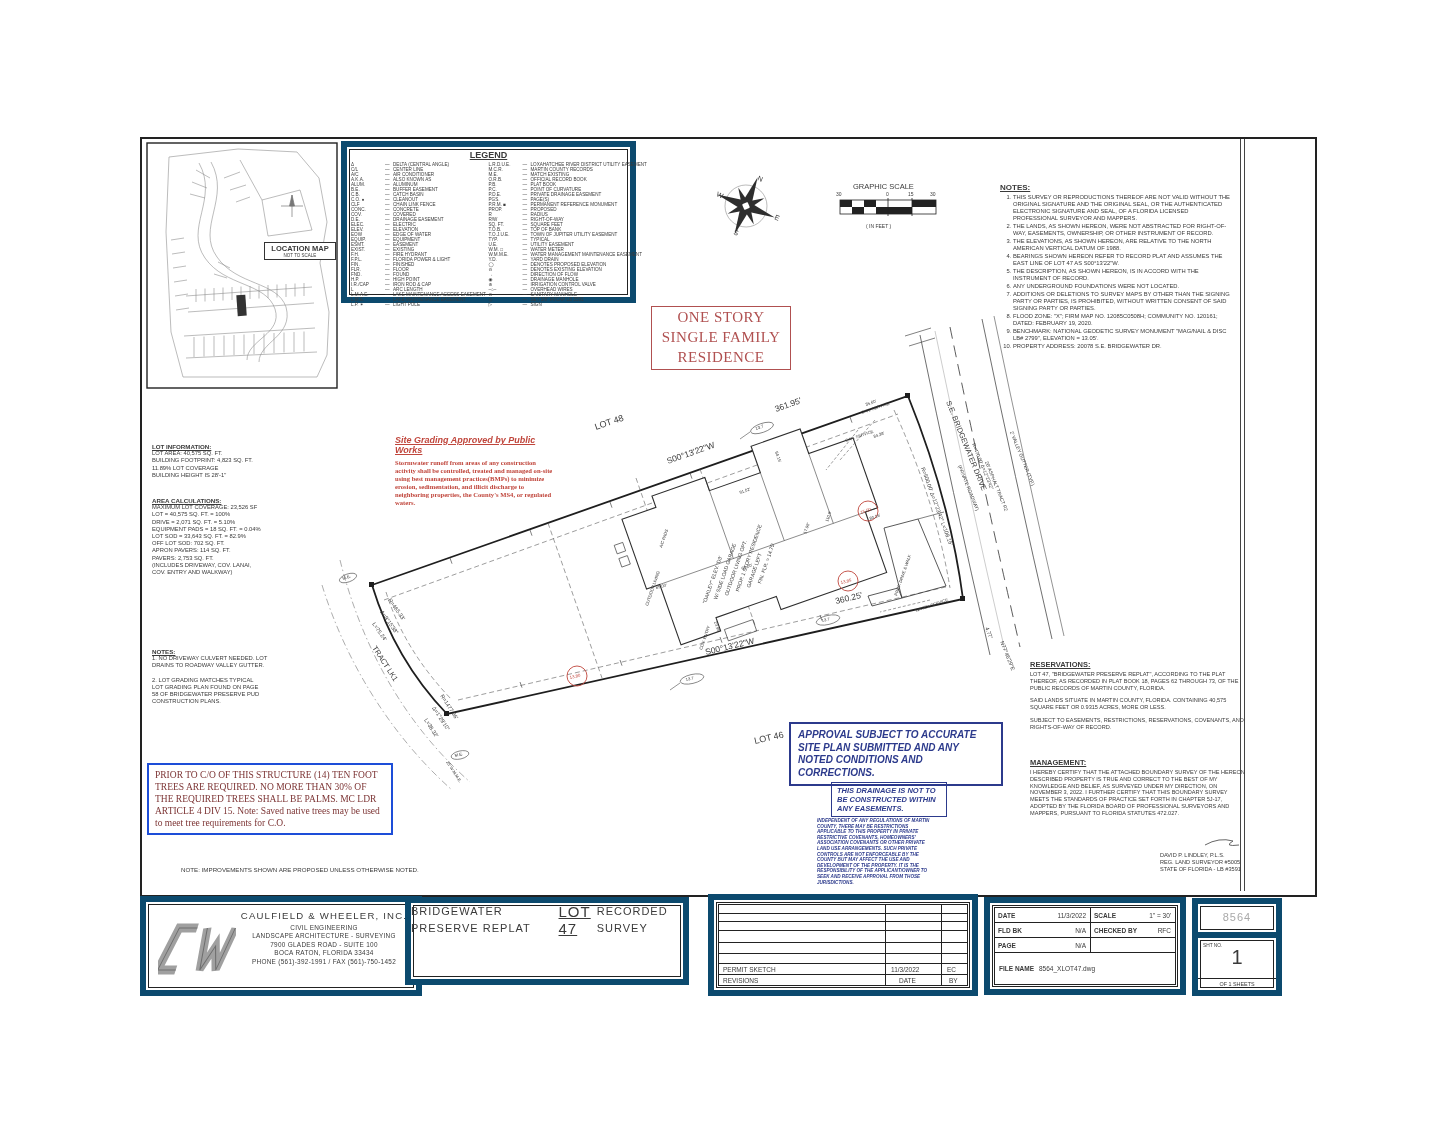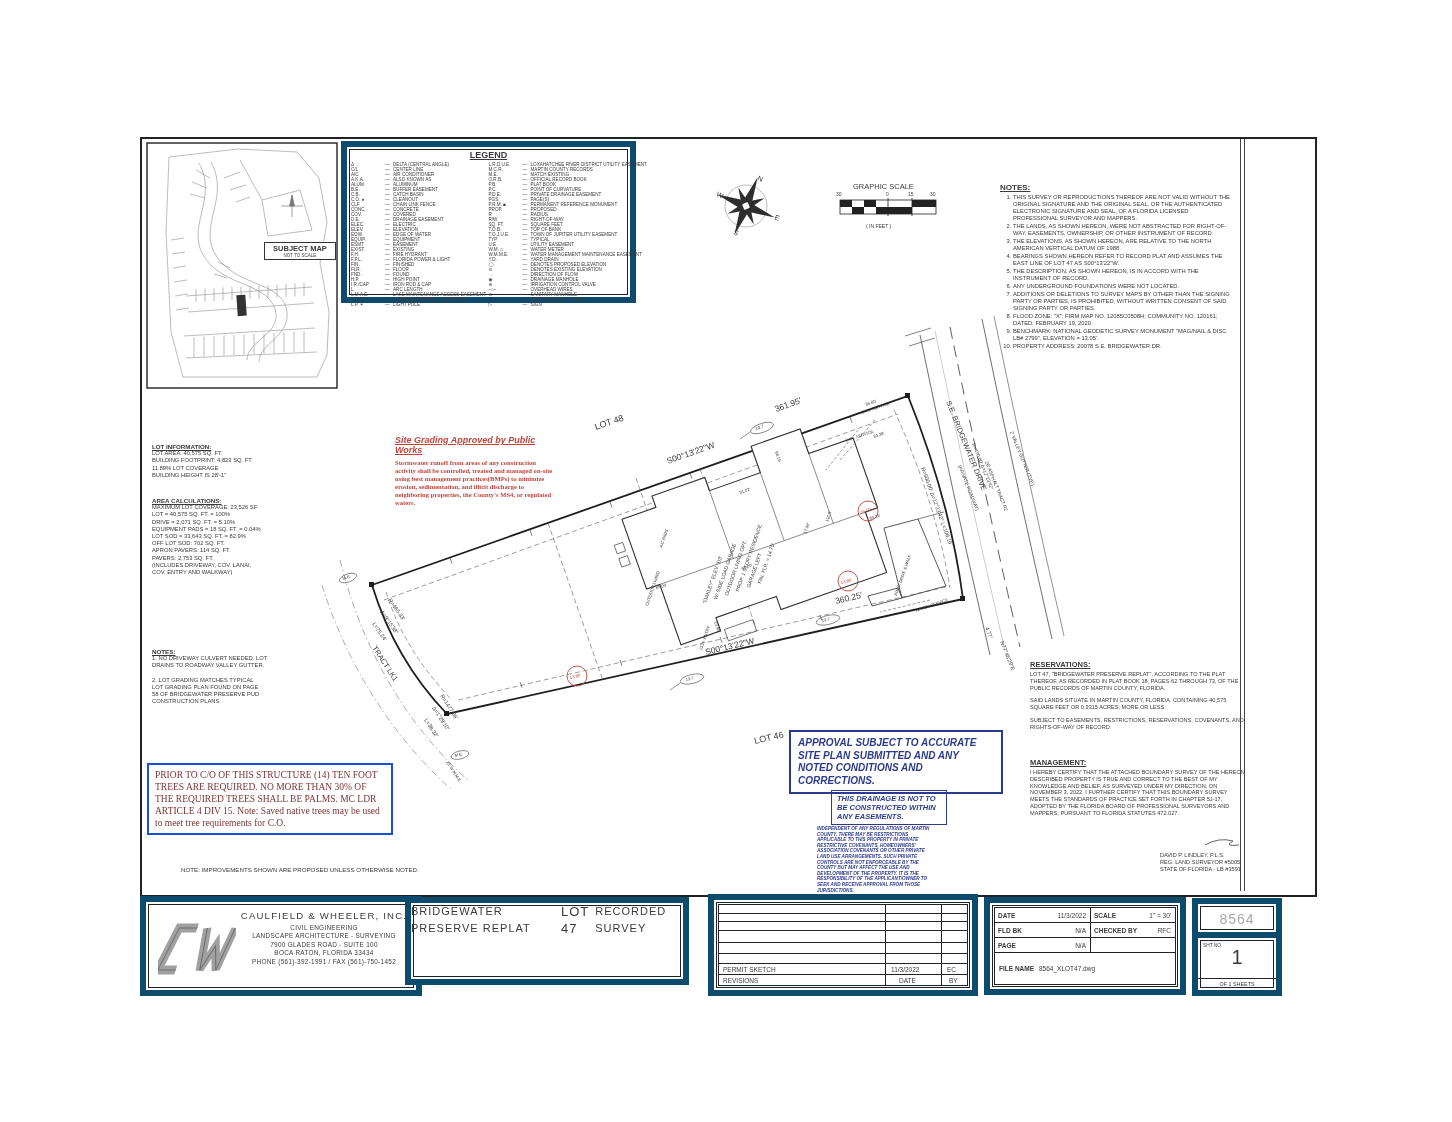--- a/index.html
+++ b/index.html
@@ -9,21 +9,21 @@
   .bdr{border:2px solid #222;}
   .dbl{border:6px solid #0c4a6e;box-shadow:inset 0 0 0 2px #fff, inset 0 0 0 3px #222;}
   svg text{font-family:"Liberation Sans",sans-serif;}
   .utitle{font-weight:bold;text-decoration:underline;}
   .legend-row{display:flex;font-size:4.6px;line-height:5.0px;white-space:nowrap;}
   .legend-row .ab{width:34px;flex:none;}
   .legend-row .ds{flex:none;width:8px;}
   ol.notes{margin:2px 0 0 0;padding-left:13px;font-size:5.8px;line-height:7px;}
   ol.notes li{margin-bottom:1px;}
   .redbox{border:2px solid #1d4ed8;color:#7d3535;font-family:"Liberation Serif",serif;}
-  .bluetxt{color:#2c3a8c;font-style:italic;font-weight:bold;margin-top:8px;}
+  .bluetxt{color:#2c3a8c;font-style:italic;font-weight:bold;}
   .cell{position:absolute;box-sizing:border-box;}
   .lines6 div{font-size:5.8px;line-height:7.2px;white-space:nowrap;}
 </style>
 </head>
 <body>
 
 <div class="sheet">
 
   <div class="abs bdr" style="left:140px;top:137px;width:1173px;height:756px;"></div>
 
@@ -217,21 +217,21 @@
         <text x="822" y="622" transform="rotate(-13 822 622)" font-size="4.2" fill="#3a3a3a">13.7</text>
         <text x="861" y="514" transform="rotate(-19 861 514)" font-size="4.4" fill="#c0463c">15.00</text>
         <text x="841" y="584" transform="rotate(-13 841 584)" font-size="4.4" fill="#c0463c">13.85</text>
         <text x="570" y="679" transform="rotate(-13 570 679)" font-size="4.4" fill="#c0463c">13.80</text>
         <text x="343" y="580" transform="rotate(-19 343 580)" font-size="4.2" fill="#3a3a3a">M.E.</text>
         <text x="455" y="757" transform="rotate(-13 455 757)" font-size="4.2" fill="#3a3a3a">M.E.</text>
       </g>
   </svg>
 
   <div class="abs" style="left:264px;top:242px;width:70px;background:#fff;border:1px solid #333;text-align:center;padding:1px 0;">
-    <div style="font-size:7.5px;font-weight:bold;">SUBJECT MAP</div>
+    <div style="font-size:7.5px;font-weight:bold;">LOCATION MAP</div>
     <div style="font-size:4.5px;">NOT TO SCALE</div>
   </div>
 
   <div class="abs dbl" style="left:341px;top:141px;width:295px;height:162px;background:#fff;padding:3px 4px;box-sizing:border-box;">
     <div style="text-align:center;font-size:9px;font-weight:bold;text-decoration:underline;margin-bottom:2px;">LEGEND</div>
     <div style="display:flex;">
       <div style="width:50%;">
 
           <div class="legend-row">
             <span class="ab">Δ</span>
@@ -579,20 +579,26 @@
 
           <div class="legend-row">
             <span class="ab">▷</span>
             <span class="ds">—</span>
             <span>SIGN</span>
           </div>
         </div>
     </div>
   </div>
 
+  <div class="abs" style="left:651px;top:306px;width:138px;height:62px;border:1.6px solid #b05050;color:#b05050;font-family:'Liberation Serif',serif;font-size:15px;line-height:20px;text-align:center;letter-spacing:0.5px;">
+
+  <div>ONE STORY</div>
+      <div>SINGLE FAMILY</div>
+      <div>RESIDENCE</div>
+    </div>
 
   <div class="abs" style="left:1000px;top:183px;width:232px;">
     <div style="font-size:8px;" class="utitle">NOTES:</div>
     <ol class="notes">
 
     <li>THIS SURVEY OR REPRODUCTIONS THEREOF ARE NOT VALID WITHOUT THE ORIGINAL SIGNATURE AND THE ORIGINAL SEAL, OR THE AUTHENTICATED ELECTRONIC SIGNATURE AND SEAL, OF A FLORIDA LICENSED PROFESSIONAL SURVEYOR AND MAPPERS.</li>
         <li>THE LANDS, AS SHOWN HEREON, WERE NOT ABSTRACTED FOR RIGHT-OF-WAY, EASEMENTS, OWNERSHIP, OR OTHER INSTRUMENT OF RECORD.</li>
         <li>THE ELEVATIONS, AS SHOWN HEREON, ARE RELATIVE TO THE NORTH AMERICAN VERTICAL DATUM OF 1988.</li>
         <li>BEARINGS SHOWN HEREON REFER TO RECORD PLAT AND ASSUMES THE EAST LINE OF LOT 47 AS S00°13'22"W.</li>
         <li>THE DESCRIPTION, AS SHOWN HEREON, IS IN ACCORD WITH THE INSTRUMENT OF RECORD.</li>
@@ -700,21 +706,21 @@
           <div style="font-size:6.4px;line-height:8.4px;letter-spacing:0.3px;">7900 GLADES ROAD - SUITE 100</div>
           <div style="font-size:6.4px;line-height:8.4px;letter-spacing:0.3px;">BOCA RATON, FLORIDA 33434</div>
           <div style="font-size:6.4px;line-height:8.4px;letter-spacing:0.3px;">PHONE (561)-392-1991 / FAX (561)-750-1452</div>
         </div>
     </div>
   </div>
 
   <div class="abs dbl" style="left:405px;top:897px;width:272px;height:76px;background:#fff;display:flex;justify-content:center;text-align:left;">
 
   <div style="font-size:11px;line-height:17px;letter-spacing:1px;">BRIDGEWATER PRESERVE REPLAT</div>
-      <div style="font-size:13px;line-height:17px;letter-spacing:1px;">LOT 47</div>
+      <div style="font-size:15px;line-height:17px;letter-spacing:1px;text-decoration:underline;">LOT 47</div>
       <div style="font-size:11px;line-height:17px;letter-spacing:1px;">RECORDED SURVEY</div>
     </div>
 
   <div class="abs dbl" style="left:708px;top:894px;width:258px;height:90px;background:#fff;">
     <div class="cell" style="left:4px;top:4px;right:4px;bottom:4px;border:1px solid #222;">
       <div class="cell" style="left:0;top:0;width:100%;height:100%;">
         <div class="cell" style="left:0;top:0;height:8.5px;width:100%;border-bottom:1px solid #222;"></div>
         <div class="cell" style="left:0;top:8.5px;height:8.5px;width:100%;border-bottom:1px solid #222;"></div>
         <div class="cell" style="left:0;top:17px;height:8.5px;width:100%;border-bottom:1px solid #222;"></div>
         <div class="cell" style="left:0;top:25.5px;height:12px;width:100%;border-bottom:1px solid #222;"></div>
@@ -762,21 +768,21 @@
       </div>
       <div class="cell" style="left:96px;top:30px;right:0;height:15px;border-bottom:1px solid #222;"></div>
       <div class="cell" style="left:0;top:45px;right:0;bottom:0;">
         <span class="cell" style="left:4px;top:12px;font-weight:bold;">FILE NAME</span>
         <span class="cell" style="left:44px;top:12px;">8564_XLOT47.dwg</span>
       </div>
     </div>
   </div>
 
   <div class="abs dbl" style="left:1192px;top:898px;width:78px;height:28px;background:#fff;text-align:center;">
-    <div style="margin-top:7px;font-size:14px;color:#a9a9a9;letter-spacing:1px;">8564</div>
+    <div style="margin-top:7px;font-size:11px;color:#a9a9a9;letter-spacing:1px;">8564</div>
   </div>
   <div class="abs dbl" style="left:1192px;top:932px;width:78px;height:52px;background:#fff;">
     <div class="cell" style="left:5px;top:5px;font-size:4.8px;">SHT NO.</div>
     <div class="cell" style="left:0;top:8px;width:100%;text-align:center;font-size:20px;">1</div>
     <div class="cell" style="left:0;bottom:3px;width:100%;text-align:center;font-size:5.4px;border-top:1px solid #222;padding-top:2px;">OF 1 SHEETS</div>
   </div>
 
 </div>
 
 </body></html>

